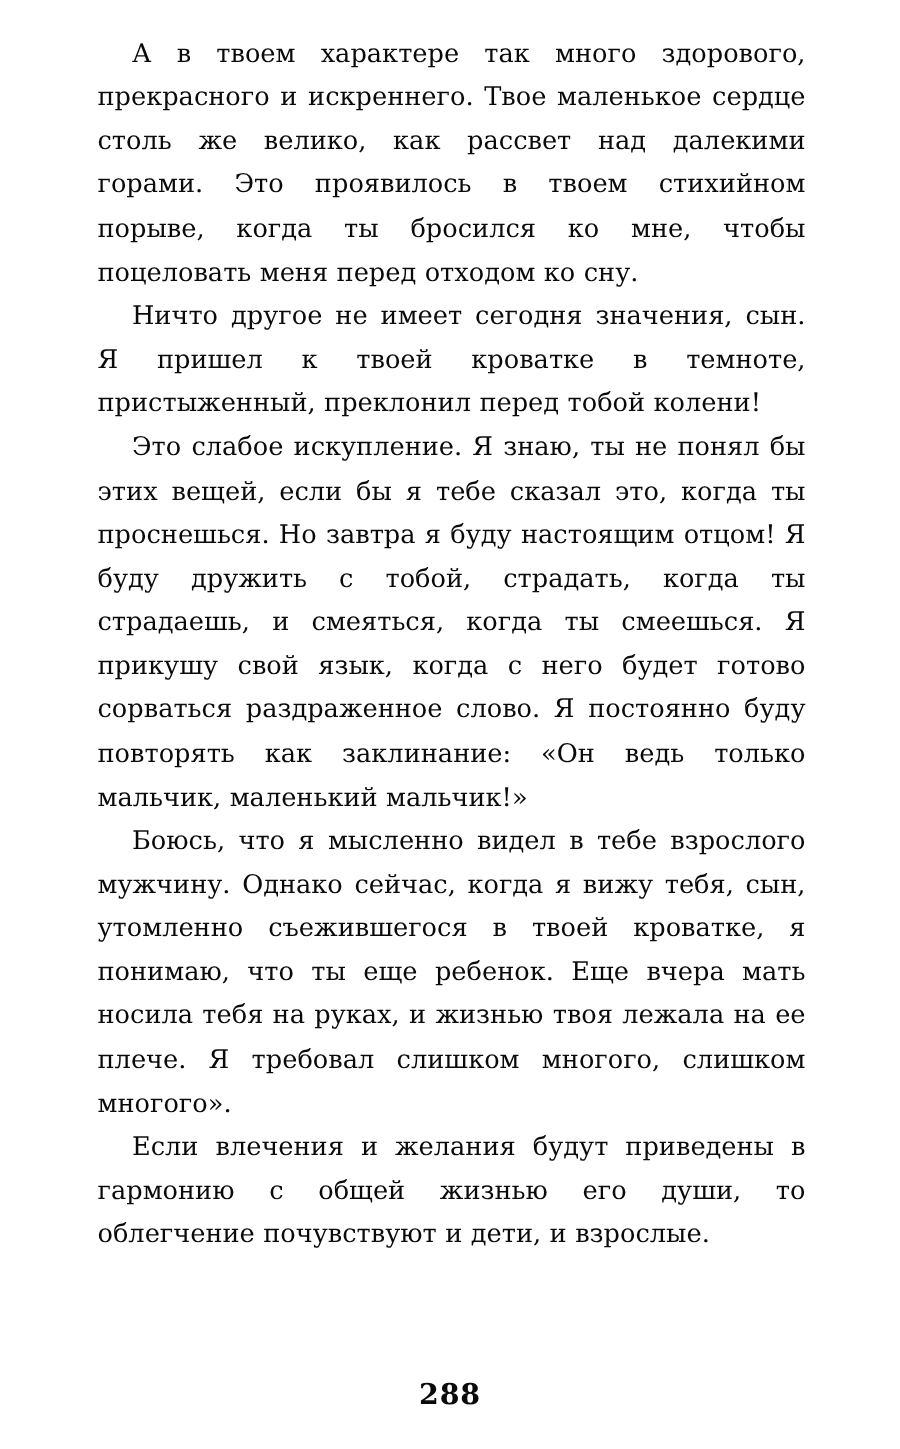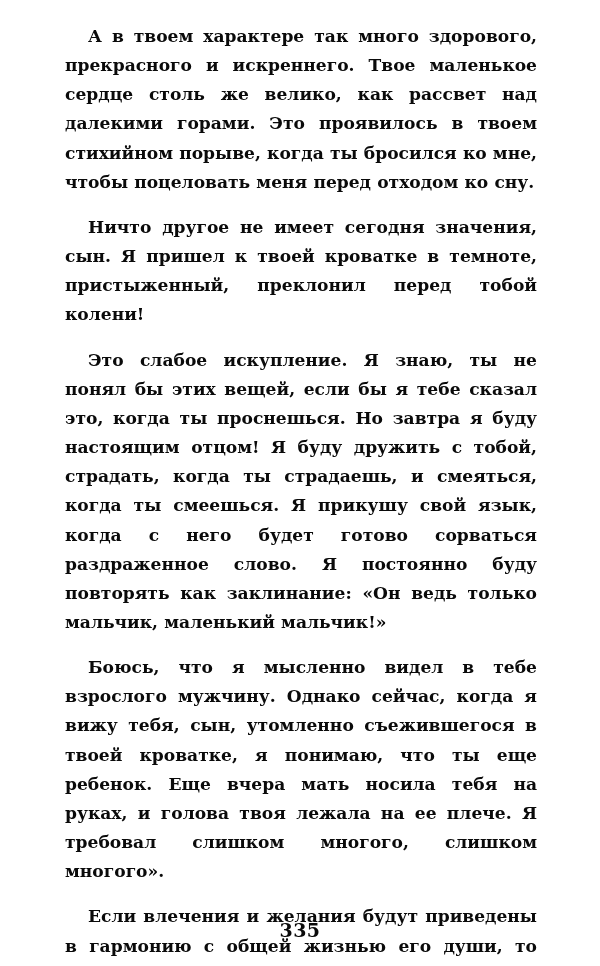--- a/index.html
+++ b/index.html
@@ -22,36 +22,36 @@
     position: absolute;
     left: 65px;
     top: 22px;
     width: 472px;
   }
 
   .para {
     margin: 0 0 0 0;
     padding: 0;
     font-family: "DejaVu Serif", "Liberation Serif", serif;
-    font-weight: 700;
+    font-weight: 400;
     font-size: 17.1px;
     line-height: 29.15px;
     color: #0a0a0a;
     text-align: justify;
     text-justify: inter-word;
     text-indent: 23px;
     -webkit-font-smoothing: none;
     letter-spacing: 0.0px;
     word-spacing: 0.2px;
     hyphens: manual;
   }
 
   
   .para + .para {
-    margin-top: 16px;
+    margin-top: 0;
   }
 
   .folio {
     position: absolute;
     left: 0;
     right: 0;
     top: 918px;
     text-align: center;
     font-family: "DejaVu Serif", "Liberation Serif", serif;
     font-weight: 700;
@@ -63,20 +63,20 @@
 </style>
 </head>
 <body>
 
 <div class="page">
 
   <div class="text-column">
     <p class="para">А в твоем характере так много здорового, прекрасного и искреннего. Твое маленькое сердце столь же велико, как рассвет над далекими горами. Это проявилось в твоем стихийном порыве, когда ты бросился ко мне, чтобы поцеловать меня перед отходом ко сну.</p>
     <p class="para">Ничто другое не имеет сегодня значения, сын. Я пришел к твоей кроватке в темноте, пристыженный, преклонил перед тобой колени!</p>
     <p class="para">Это слабое искупление. Я знаю, ты не понял бы этих вещей, если бы я тебе сказал это, когда ты проснешься. Но завтра я буду настоящим отцом! Я буду дружить с тобой, страдать, когда ты страдаешь, и смеяться, когда ты смеешься. Я прикушу свой язык, когда с него будет готово сорваться раздраженное слово. Я постоянно буду повторять как заклинание: «Он ведь только мальчик, маленький мальчик!»</p>
-    <p class="para">Боюсь, что я мысленно видел в тебе взрослого мужчину. Однако сейчас, когда я вижу тебя, сын, утомленно съежившегося в твоей кроватке, я понимаю, что ты еще ребенок. Еще вчера мать носила тебя на руках, и голова твоя лежала на ее плече. Я требовал слишком многого, слишком многого».</p>
+    <p class="para">Боюсь, что я мысленно видел в тебе взрослого мужчину. Однако сейчас, когда я вижу тебя, сын, утомленно съежившегося в твоей кроватке, я понимаю, что ты еще ребенок. Еще вчера мать носила тебя на руках, и жизнью твоя лежала на ее плече. Я требовал слишком многого, слишком многого».</p>
     <p class="para">Если влечения и желания будут приведены в гармонию с общей жизнью его души, то облегчение почувствуют и дети, и взрослые.</p>
 
   </div>
 
-  <div class="folio">335</div>
+  <div class="folio">288</div>
 
 </div>
 
 </body></html>

